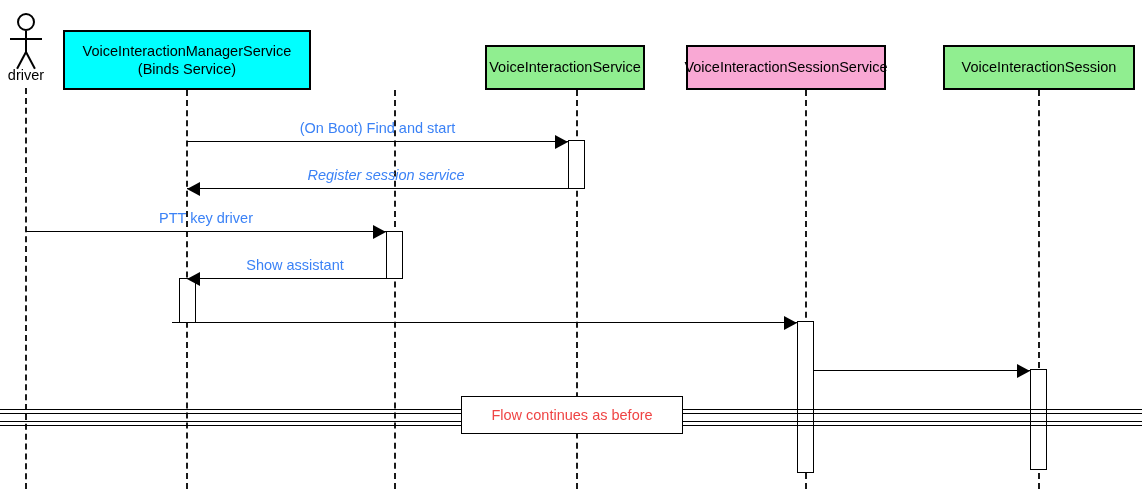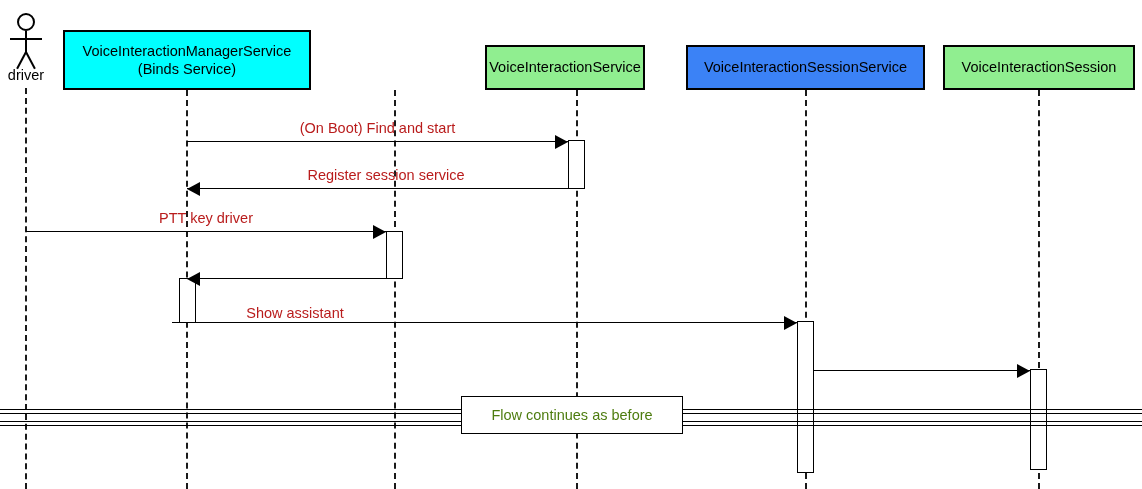--- a/index.html
+++ b/index.html
@@ -83,40 +83,40 @@
     position: absolute;
     width: 0; height: 0;
     border-top: 7px solid transparent;
     border-bottom: 7px solid transparent;
   }
   .msg-arrow.right { border-left: 13px solid #000; }
   .msg-arrow.left  { border-right: 13px solid #000; }
   .msg-label {
     position: absolute;
     font-size: 14.5px;
-    color: #b91c1c;
+    color: #3b82f6;
     white-space: nowrap;
     text-align: center;
   }
   
   .divider-line {
     position: absolute;
     height: 0;
     border-top: 1.6px solid #000;
   }
   .divider-box {
     position: absolute;
     box-sizing: border-box;
     background: #ffffff;
     border: 1.4px solid #000;
     display: flex;
     align-items: center;
     justify-content: center;
     font-size: 14.5px;
-    color: #4d7c0f;
+    color: #ef4444;
     white-space: nowrap;
   }
 </style>
 </head>
 <body>
 
 <div id="diagram">
     <div class="lifeline" style="left: 25px; top: 88px; height: 401px;"></div>
     <div class="lifeline" style="left: 186px; top: 90px; height: 399px;"></div>
     <div class="lifeline" style="left: 393.5px; top: 90px; height: 399px;"></div>
@@ -132,43 +132,43 @@
     <div class="actor-label" style="left: -14px; top: 67px; width: 80px;">driver</div>
     <div class="participant" style="left: 63px; top: 30px; width: 248px; height: 60px; background: rgb(0, 255, 255); text-align: center;">
       <div>
         <div>VoiceInteractionManagerService</div>
         <div>(Binds Service)</div>
       </div>
     </div>
     <div class="participant" style="left: 485px; top: 45px; width: 160px; height: 45px; background: rgb(144, 238, 144);">
       <div>VoiceInteractionService</div>
     </div>
-    <div class="participant" style="left: 686px; top: 45px; width: 239px; height: 45px; background: #3b82f6;">
+    <div class="participant" style="left: 686px; top: 45px; width: 200px; height: 45px; background: #f9a8d4;">
       <div>VoiceInteractionSessionService</div>
     </div>
     <div class="participant" style="left: 943px; top: 45px; width: 192px; height: 45px; background: rgb(144, 238, 144);">
       <div>VoiceInteractionSession</div>
     </div>
     <div class="activation" style="left: 568px; top: 140px; height: 49px;"></div>
     <div class="activation" style="left: 386px; top: 231px; height: 48px;"></div>
     <div class="activation" style="left: 179px; top: 278px; height: 45px;"></div>
     <div class="activation" style="left: 797px; top: 321px; height: 152px;"></div>
     <div class="activation" style="left: 1030px; top: 369px; height: 101px;"></div>
     <div class="msg-line" style="left: 187px; top: 141px; width: 381px;"></div>
     <div class="msg-arrow right" style="left: 555px; top: 135px;"></div>
     <div class="msg-label" style="left: 187px; top: 120px; width: 381px;">(On Boot) Find and start</div>
     <div class="msg-line" style="left: 187px; top: 188px; width: 398px;"></div>
     <div class="msg-arrow left" style="left: 187px; top: 182px;"></div>
-    <div class="msg-label" style="left: 187px; top: 167px; width: 398px;">Register session service</div>
+    <div class="msg-label" style="left: 187px; top: 167px; width: 398px; font-style: italic;">Register session service</div>
     <div class="msg-line" style="left: 26px; top: 231px; width: 360px;"></div>
     <div class="msg-arrow right" style="left: 373px; top: 225px;"></div>
     <div class="msg-label" style="left: 26px; top: 210px; width: 360px;">PTT key driver</div>
     <div class="msg-line" style="left: 187px; top: 278px; width: 216px;"></div>
     <div class="msg-arrow left" style="left: 187px; top: 272px;"></div>
-    <div class="msg-label" style="left: 187px; top: 257px; width: 216px; margin-top: 48px;">Show assistant</div>
+    <div class="msg-label" style="left: 187px; top: 257px; width: 216px;">Show assistant</div>
     <div class="msg-line" style="left: 172px; top: 322px; width: 625px;"></div>
     <div class="msg-arrow right" style="left: 784px; top: 316px;"></div>
     <div class="msg-line" style="left: 814px; top: 370px; width: 216px;"></div>
     <div class="msg-arrow right" style="left: 1017px; top: 364px;"></div>
     <div class="divider-line" style="left: 0px; top: 409px; width: 1142px;"></div>
     <div class="divider-line" style="left: 0px; top: 413px; width: 1142px;"></div>
     <div class="divider-line" style="left: 0px; top: 421px; width: 1142px;"></div>
     <div class="divider-line" style="left: 0px; top: 425px; width: 1142px;"></div>
     <div class="divider-box" style="left: 461px; top: 396px; width: 222px; height: 38px;">
       <span>Flow continues as before</span>

